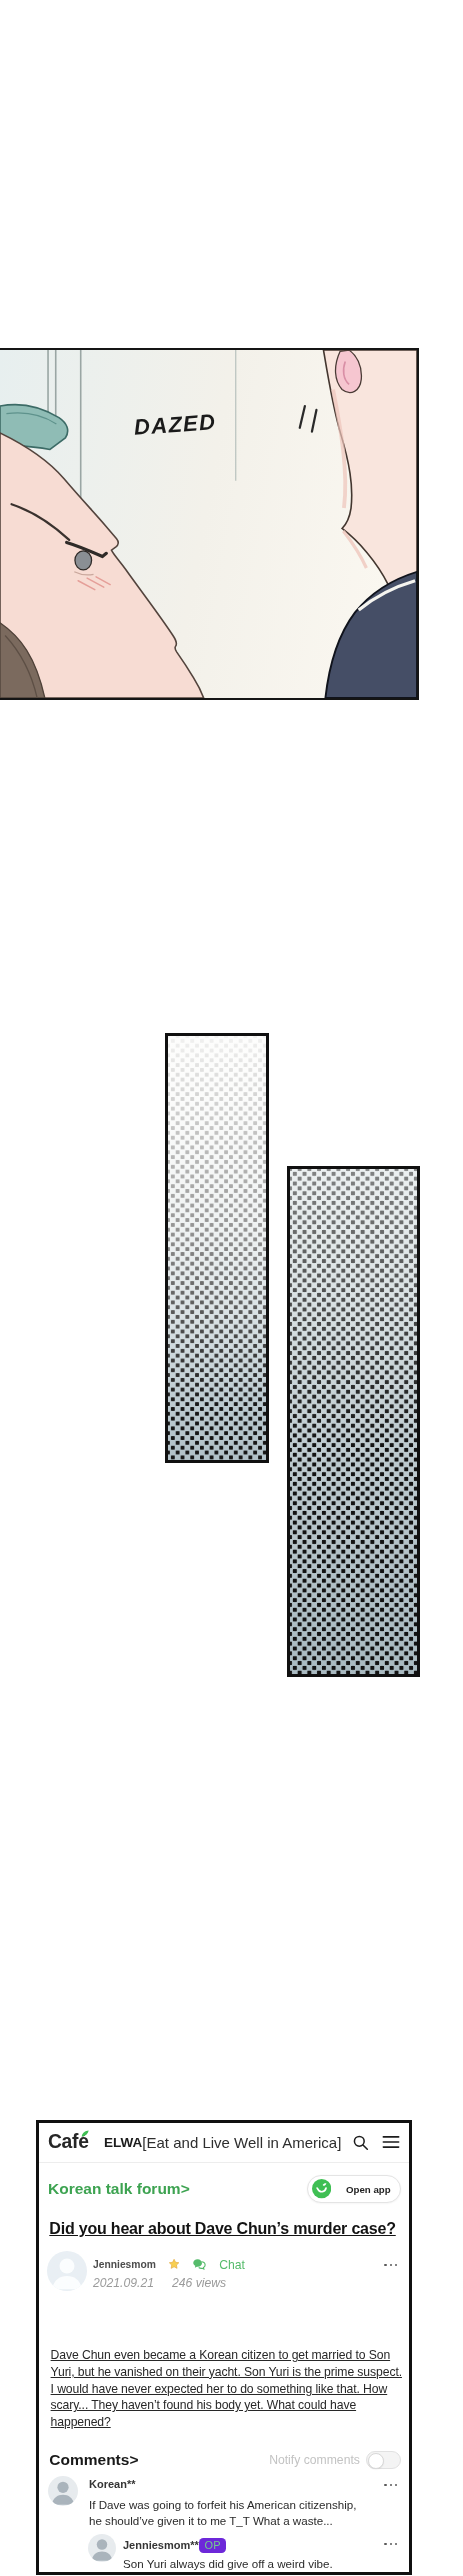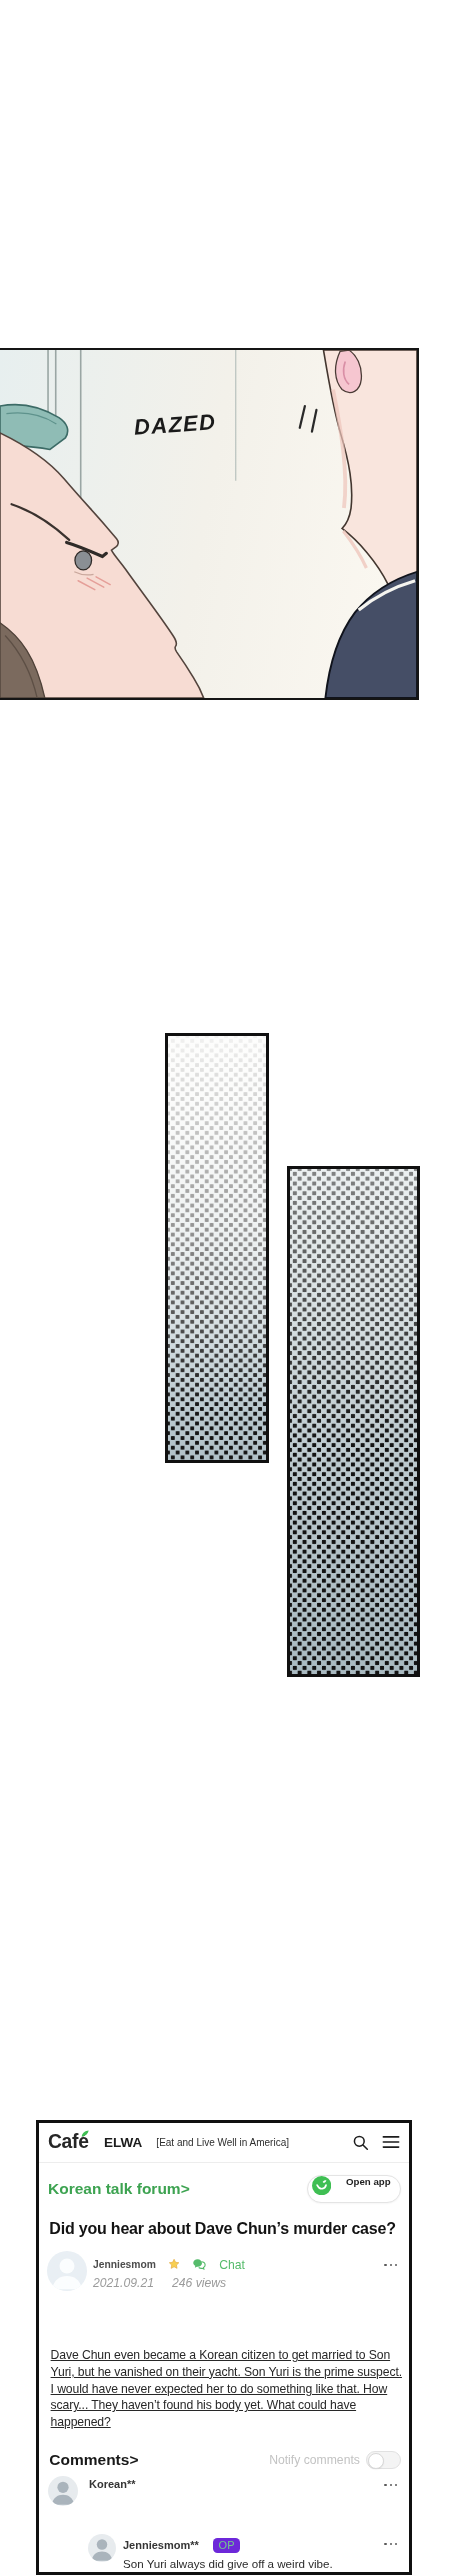--- a/index.html
+++ b/index.html
@@ -37,37 +37,37 @@
   
   .cafe-card{position:absolute;left:36px;top:2120px;width:376px;height:455px;box-sizing:border-box;
     border:3.2px solid #101010;background:#fff;overflow:hidden;}
   .cafe-inner{position:relative;width:100%;height:100%;}
   .abs{position:absolute;}
 
   .cafe-header{left:9px;right:9px;top:3.9px;height:31px;display:flex;align-items:center;}
   .cafe-logo{position:relative;font-size:19.3px;font-weight:bold;letter-spacing:-0.3px;color:#262626;}
   .logo-leaf{position:absolute;right:-0.6px;top:-1.9px;width:8.4px;height:7px;}
   .board-name{margin-left:15.5px;font-size:13.5px;font-weight:bold;color:#1c1c1c;white-space:nowrap;}
-  .board-sub{margin-left:14px;font-size:10px;color:#2e2e2e;white-space:nowrap;}
+  .board-sub{margin-left:0;font-size:15px;color:#2e2e2e;white-space:nowrap;}
   .hspacer{flex:1;}
   .icon-btn{display:flex;align-items:center;justify-content:center;cursor:pointer;}
   .search-btn{width:16.7px;height:16.7px;margin-right:13px;}
   .menu-btn{width:18px;height:14px;}
 
   .header-divider{left:0;right:0;top:39px;height:1.3px;background:#ededed;}
 
   .forum-row{left:9px;right:7.7px;top:52px;height:28px;display:flex;align-items:center;font-weight:bold;}
   .forum-link{font-size:15.5px;color:#3da351;cursor:pointer;}
-  .open-app{display:flex;gap:15px;height:26px;padding:0 9.7px 0 3.2px;
+  .open-app{display:flex;align-items:center;gap:15px;height:26px;padding:0 9.7px 0 3.2px;
     border:1.3px solid #e4e4e4;border-radius:14px;background:#fff;cursor:pointer;
     box-shadow:0 0.6px 1.9px rgba(0,0,0,0.06);}
   .open-app-icon{width:19.3px;height:19.3px;}
   .open-app-label{font-size:9.7px;color:#1f1f1f;}
 
-  .post-title{left:10.3px;top:97px;font-size:16px;font-weight:bold;color:#131313;white-space:nowrap;letter-spacing:-0.2px;}
+  .post-title{left:10.3px;top:97px;font-size:16px;font-weight:bold;color:#131313;white-space:nowrap;letter-spacing:-0.2px;text-decoration:underline;}
 
   .avatar{border-radius:50%;overflow:hidden;cursor:pointer;}
   .post-avatar{left:7.7px;top:128px;width:40px;height:40px;background:#e9eff4;}
   .name-row{left:54px;top:134px;display:flex;align-items:center;gap:12px;}
   .author-name{font-size:10.3px;font-weight:600;color:#4d4d4d;}
   .star-icon{width:12.2px;height:12.2px;}
   .chat-icon{width:15px;height:15px;}
   .chat-label{font-size:12.2px;color:#55bb6b;cursor:pointer;}
   .meta-row{left:54px;top:153px;display:flex;gap:18px;}
   .meta{font-size:12.2px;color:#9b9b9b;font-style:italic;}
@@ -84,21 +84,21 @@
   .toggle{width:35px;height:18px;border-radius:9.7px;background:#f4f4f4;border:1.3px solid #e1e1e1;
     position:relative;cursor:pointer;box-sizing:border-box;}
   .toggle-knob{position:absolute;left:0.6px;top:0.6px;width:14px;height:14px;border-radius:50%;
     background:#fff;border:0.6px solid #d8d8d8;box-shadow:0 0.6px 1.3px rgba(0,0,0,0.08);}
 
   .c-avatar1{left:9px;top:353px;width:30px;height:30px;background:#e7ebee;}
   .c-name1{left:50px;top:355px;font-size:11px;font-weight:bold;color:#353535;}
   .c-kebab1{right:9px;top:358px;}
   .c-text1{left:50px;top:374px;width:278px;font-size:11.6px;line-height:1.35;color:#2b2b2b;}
   .c-avatar2{left:49px;top:411px;width:28px;height:28px;background:#e7ebee;}
-  .c-namerow2{left:84px;top:415px;display:flex;align-items:center;gap:14px;}
+  .c-namerow2{left:84px;top:415px;display:flex;align-items:center;gap:0;}
   .c-name2{font-size:11px;font-weight:bold;color:#353535;}
   .op-badge{background:#6d28d9;color:#74ca8e;font-size:11px;padding:1.3px 5.8px;border-radius:4.5px;}
   .c-kebab2{right:9px;top:417px;}
   .c-text2{left:84px;top:433px;width:270px;font-size:11.6px;line-height:1.35;color:#2b2b2b;}
 </style>
 </head>
 <body>
 
 <div class="page">
 
@@ -250,20 +250,21 @@
           <circle cx="24" cy="18" r="9" fill="#aab4bc"></circle>
           <path d="M6 46c2-11 9-16 18-16s16 5 18 16z" fill="#aab4bc"></path>
         </svg>
       </div>
       <div class="abs c-name1">Korean**</div>
       <div class="abs kebab c-kebab1">
           <i></i>
           <i></i>
           <i></i>
         </div>
+      <div class="abs c-text1">If Dave was going to forfeit his American citizenship, he should’ve given it to me T_T What a waste...</div>
 
       <div class="abs avatar c-avatar2">
         <svg viewBox="0 0 48 48" width="100%" height="100%">
           <circle cx="24" cy="18" r="9" fill="#aab4bc"></circle>
           <path d="M6 46c2-11 9-16 18-16s16 5 18 16z" fill="#aab4bc"></path>
         </svg>
       </div>
       <div class="abs c-namerow2">
         <span class="c-name2">Jenniesmom**</span>
         <span class="op-badge">OP</span>

